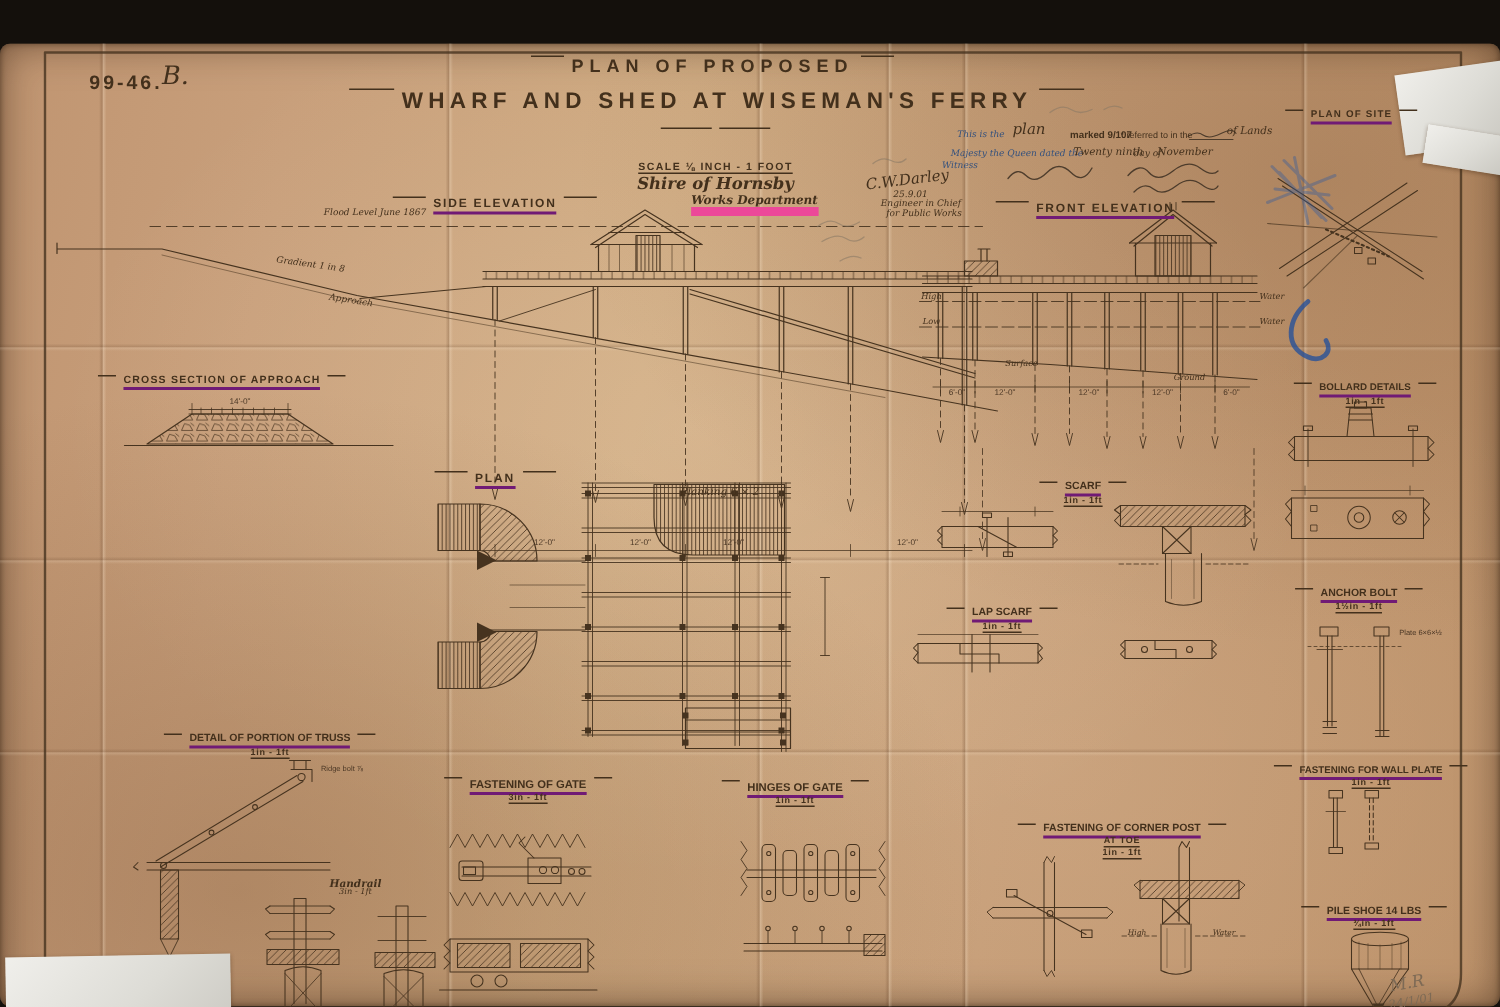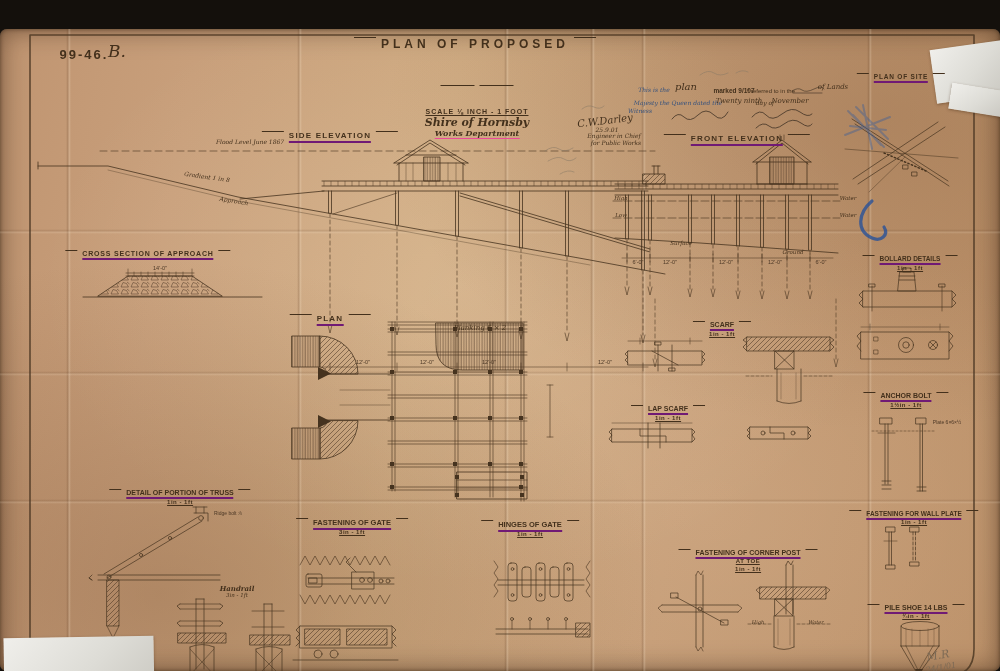--- a/index.html
+++ b/index.html
@@ -346,27 +346,32 @@
   <div class="tape" style="left:4px;top:608px;width:150px;height:63px;transform:rotate(-1deg)"></div>
 
   <div class="t" style="left:84px;top:18px;font-size:13px;font-weight:bold;letter-spacing:2px">99-46.</div>
   <div class="t scr" style="left:117px;top:12px;font-size:17px">B.</div>
 
   <div class="t lbl fs12" style="left:475px;top:8px">
     <i class="d"></i>
       <b style="border:none">PLAN OF PROPOSED</b>
       <i class="d"></i>
     </div>
+  <div class="t lbl" style="left:478px;top:30px;font-size:15px;letter-spacing:3.5px">
+    <i class="d" style="width:30px"></i>
+      <b style="border:none">WHARF AND SHED AT WISEMAN'S FERRY</b>
+      <i class="d" style="width:30px"></i>
+    </div>
   <div class="t lbl" style="left:477px;top:56px;font-size:14px;letter-spacing:4px">
     <i class="d" style="width:34px"></i>
       <i class="d" style="width:34px"></i>
     </div>
   <div class="t" style="left:477px;top:79px;font-size:7px;font-weight:bold;letter-spacing:1px;border-bottom:1px solid #43301c">SCALE ⅛ INCH - 1 FOOT</div>
   <div class="t scr" style="left:477px;top:87px;font-size:11px;font-weight:bold">Shire of Hornsby</div>
-  <div class="t scr" style="left:477px;top:99px;font-size:8px;font-weight:bold;border-bottom:1px solid #ec4899">Works Department</div>
+  <div class="t scr" style="left:503px;top:99px;font-size:8px;font-weight:bold;border-bottom:6px solid #ec4899">Works Department</div>
 
   <div class="t scr blue" style="left:654px;top:57px;font-size:6px">This is the</div>
   <div class="t scr" style="left:686px;top:52px;font-size:10px">plan</div>
   <div class="t" style="left:734px;top:58px;font-size:6.5px;font-weight:bold">marked 9/107</div>
   <div class="t" style="left:771px;top:59px;font-size:6px">* referred to in the</div>
   <div class="t scr" style="left:833px;top:54px;font-size:7px">of Lands</div>
   <div class="t scr blue" style="left:678px;top:70px;font-size:6px">Majesty the Queen dated the</div>
   <div class="t scr" style="left:739px;top:68px;font-size:7px">Twenty ninth</div>
   <div class="t scr" style="left:765px;top:70px;font-size:6px">day of</div>
   <div class="t scr" style="left:790px;top:68px;font-size:7px">November</div>

